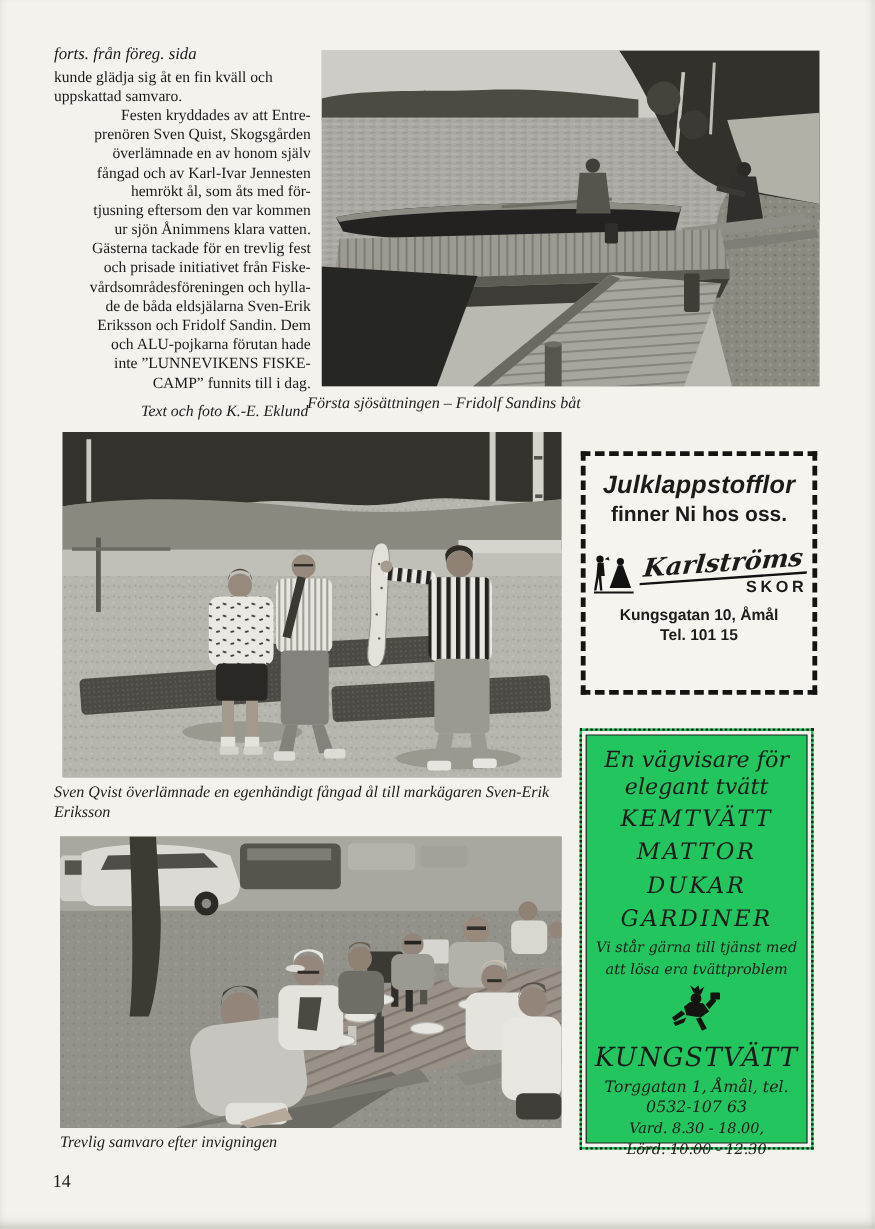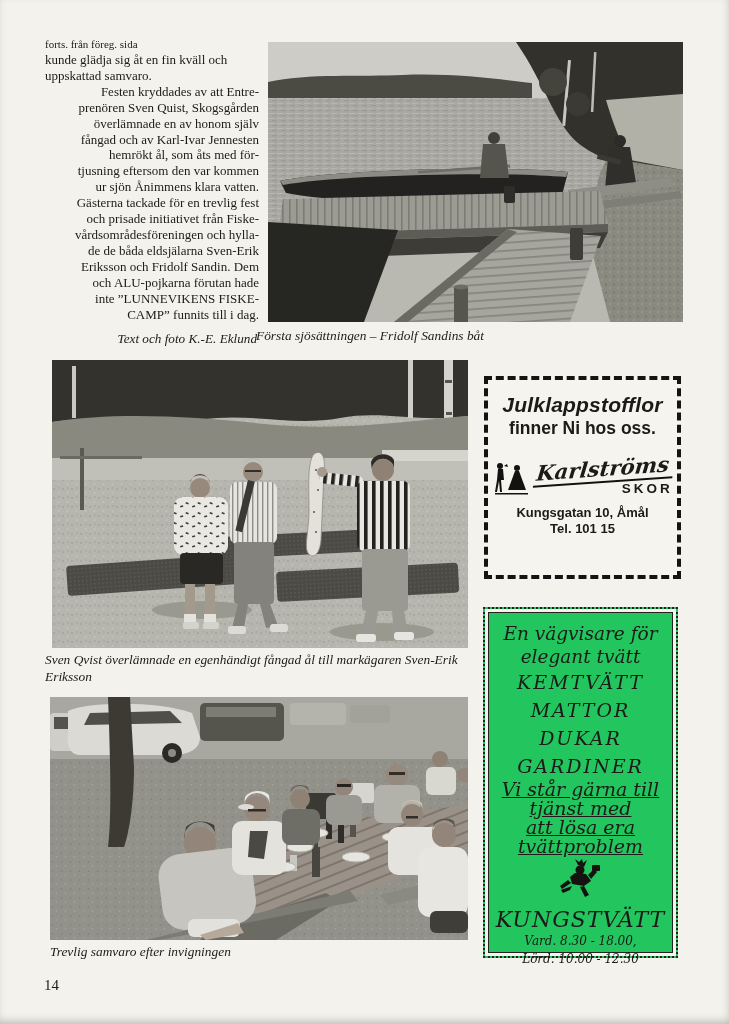--- a/index.html
+++ b/index.html
@@ -1,21 +1,21 @@
 <!DOCTYPE html>
 <html><head>
 <meta charset="utf-8">
 <style>
   html,body{margin:0;padding:0;background:#f4f2ed;}
   .page{position:relative;width:729px;height:1024px;background:#f4f2ed;overflow:hidden;
         font-family:"Liberation Serif",serif;color:#1c1b19;
         box-shadow:inset 0 -6px 10px -4px #b9b7b0, inset -4px 0 8px -4px #d8d6cf;}
   
   .text-col{position:absolute;left:45px;top:38px;width:214px;}
-  .cont-note{font-size:11px;margin-bottom:2px;}
+  .cont-note{font-style:italic;font-size:14px;margin-bottom:2px;}
   .para{font-size:13px;line-height:15.9px;white-space:pre-line;}
   .para.indent{text-indent:15px;text-align:right;}
   .byline{font-style:italic;font-size:13.2px;text-align:right;margin-top:9px;padding-right:2px;}
   
   figure.photo{position:absolute;margin:0;padding:0;background:#b9b8b1;}
   figure.photo svg{display:block;}
   .caption{position:absolute;font-style:italic;font-size:13.4px;line-height:16.5px;color:#21201d;}
   .page-num{position:absolute;left:44px;top:977px;font-size:15px;}
   
   .ad1{position:absolute;left:484px;top:376px;width:197px;height:203px;box-sizing:border-box;
@@ -30,21 +30,21 @@
   .ad1 .brand-sub{font-weight:bold;font-size:13.5px;letter-spacing:3px;margin-top:-2px;}
   .ad1 .addr{font-weight:bold;font-size:13px;margin-top:9px;}
   .ad1 .tel{font-weight:bold;font-size:13px;margin-top:1px;}
   
   .ad2{position:absolute;left:483px;top:607px;width:195px;height:351px;box-sizing:border-box;
        border:2px dotted #23221f;background:#22c55e;text-align:center;
        box-shadow:inset 0 0 0 3px #f6f4ef, inset 0 0 0 4px #23221f;
        font-family:"DejaVu Serif",serif;font-style:italic;padding-top:13px;}
   .ad2 .l{font-size:18.5px;line-height:23px;}
   .ad2 .service{font-size:19px;line-height:28px;letter-spacing:2px;}
-  .ad2 .tag{font-size:19px;line-height:19px;text-decoration:underline;}
+  .ad2 .tag{font-size:12px;line-height:19px;}
   .ad2 .logo{margin:3px auto 0;height:42px;}
   .ad2 .brand{font-size:22px;line-height:27px;letter-spacing:1px;margin-top:1px;}
   .ad2 .addr{font-size:13.2px;line-height:17px;margin-top:3px;}
   .ad2 .hours{font-size:12px;line-height:17.5px;}
 </style>
 </head>
 <body>
 
 <div class="page">
 
@@ -265,20 +265,21 @@
         <circle cx="22" cy="11" r="4.5"></circle>
         <path d="M17,14 L28,15 L33,22 L26,27 L14,25 L12,18 Z"></path>
         <path d="M30,16 L36,10 L39,13 L33,20 Z"></path>
         <rect x="34" y="6" width="8" height="6" rx="1"></rect>
         <path d="M13,24 L4,30 L2,27 L10,21 Z"></path>
         <path d="M26,27 L31,36 L27,38 L22,28 Z"></path>
         <path d="M3,31 L14,27 L12,31 L5,34 Z"></path>
       </g>
     </svg>
     <div class="brand">KUNGSTVÄTT</div>
+    <div class="addr">Torggatan 1, Åmål, tel. 0532-107 63</div>
     <div class="hours">Vard. 8.30 - 18.00,</div>
     <div class="hours">Lörd. 10.00 - 12.30</div>
   </aside>
 
   <figure class="photo" style="left:50px;top:697px;width:418px;height:243px;">
     <svg width="418" height="243" viewBox="0 0 418 243">
       <defs>
         <pattern id="grassB" width="9" height="9" patternUnits="userSpaceOnUse">
           <rect width="9" height="9" fill="#93928a"></rect>
             <circle cx="2.5" cy="3" r="0.9" fill="#85847c"></circle>

